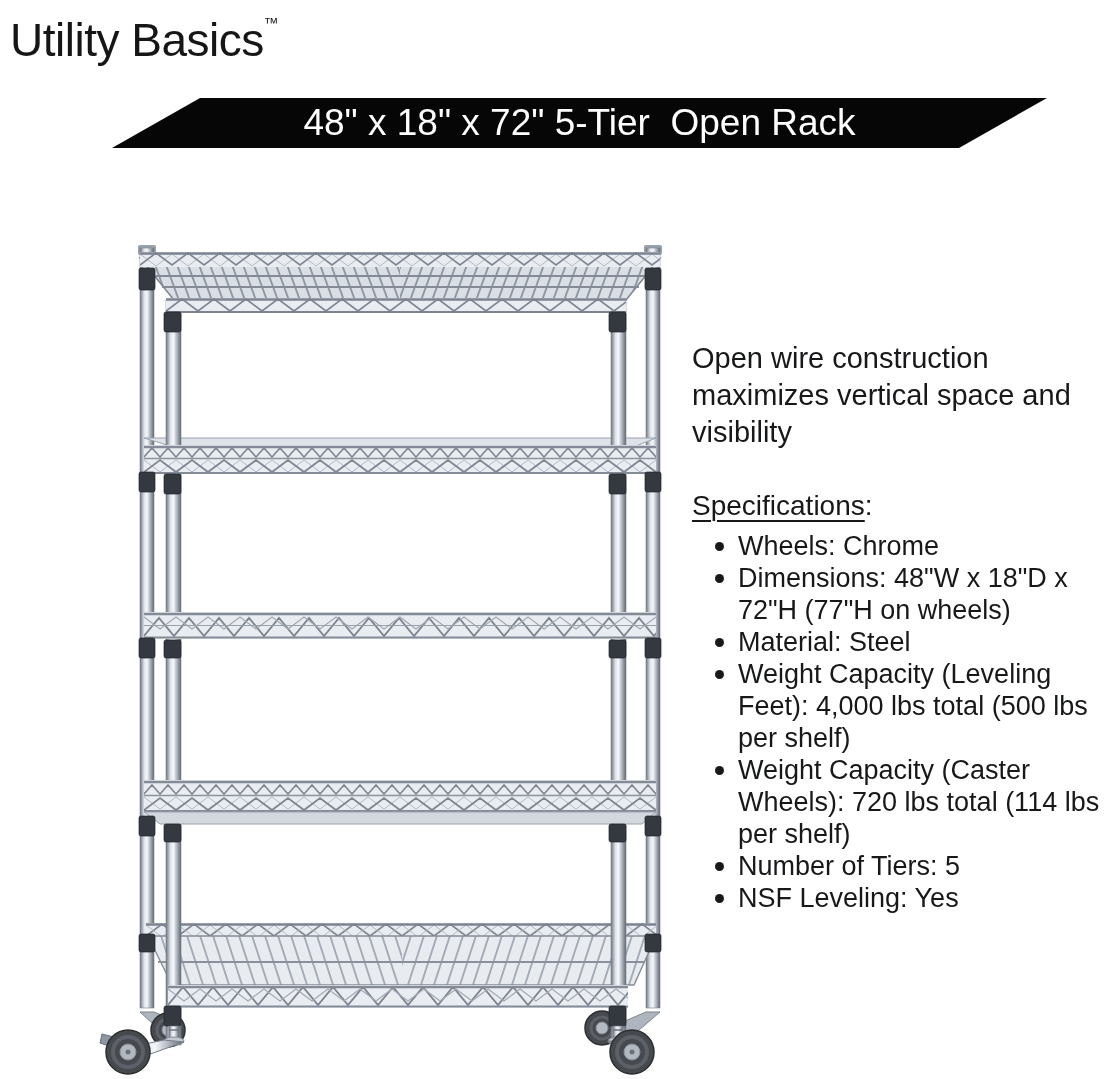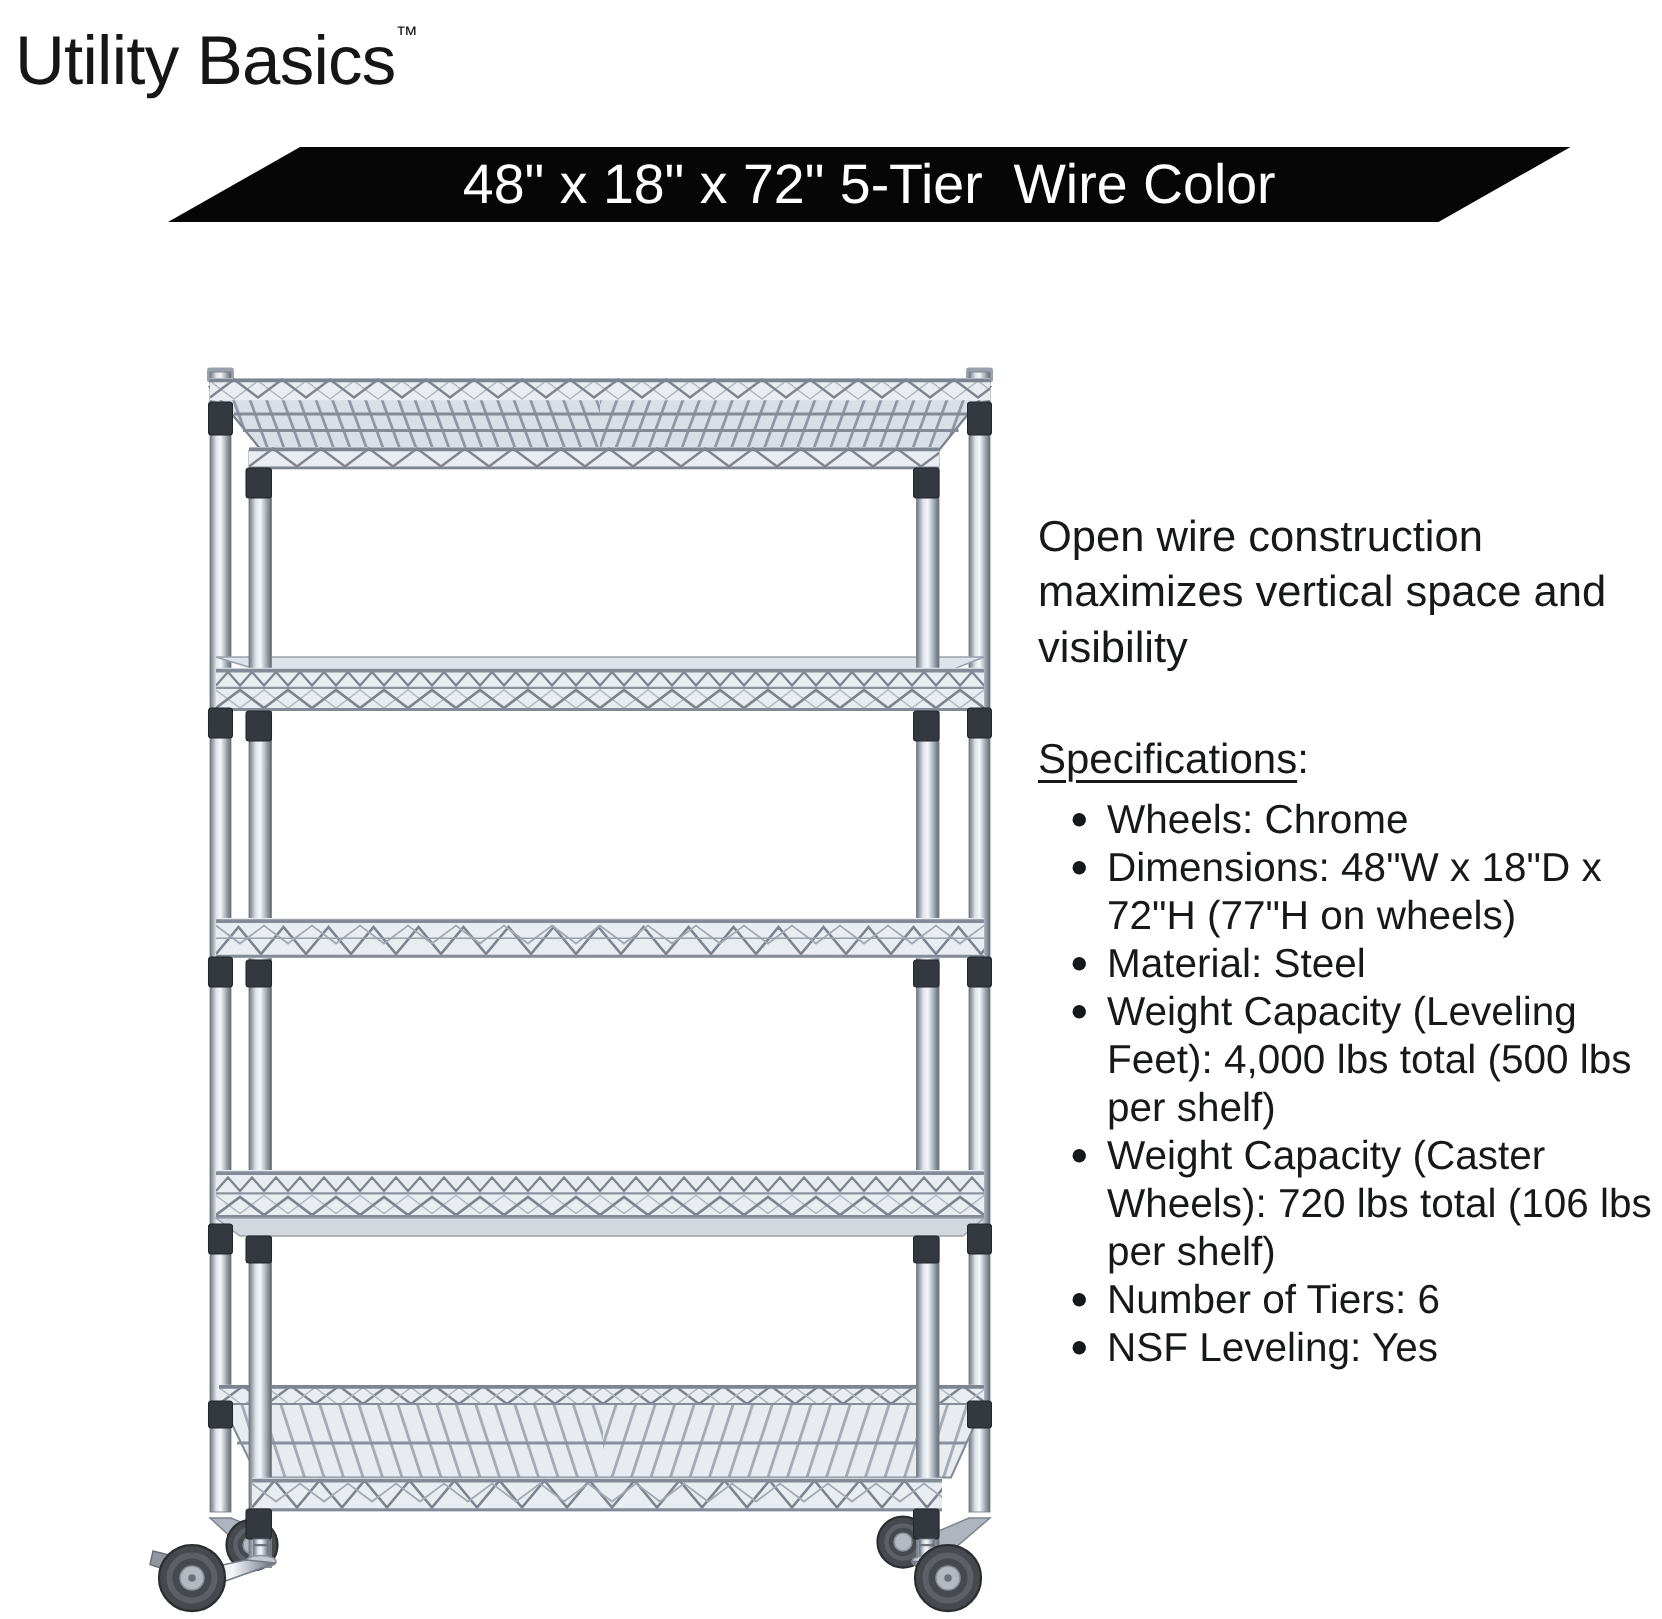--- a/index.html
+++ b/index.html
@@ -44,21 +44,21 @@
   .specs li::before{
     content:"";position:absolute;left:23px;top:12px;width:9px;height:9px;
     border-radius:50%;background:#17181a;
   }
 </style>
 </head>
 <body>
 
 <div class="brand"><span>Utility Basics</span><span class="tm">™</span></div>
 
-<div class="banner"><span>48" x 18" x 72" 5-Tier </span><span> Wire Color</span></div>
+<div class="banner"><span>48" x 18" x 72" 5-Tier </span><span> Open Rack</span></div>
 
 <svg class="rack" width="585" height="839" viewBox="0 0 585 839" aria-hidden="true">
   <defs>
     <linearGradient id="pg" x1="0" y1="0" x2="1" y2="0">
       <stop offset="0" stop-color="#6f7680"></stop>
         <stop offset="0.3" stop-color="#dfe3e9"></stop>
       <stop offset="0.5" stop-color="#f5f7fa"></stop>
         <stop offset="0.75" stop-color="#a9b0ba"></stop>
       <stop offset="1" stop-color="#62686f"></stop>
     </linearGradient>
@@ -236,17 +236,17 @@
 
 <div class="desc">Open wire construction maximizes vertical space and visibility</div>
 
 <div class="specs">
   <h2><span class="und">Specifications</span><span>:</span></h2>
   <ul>
     <li>Wheels: Chrome</li>
     <li>Dimensions: 48"W x 18"D x 72"H (77"H on wheels)</li>
     <li>Material: Steel</li>
     <li>Weight Capacity (Leveling Feet): 4,000 lbs total (500 lbs per shelf)</li>
-    <li>Weight Capacity (Caster Wheels): 720 lbs total (106 lbs per shelf)</li>
-    <li>Number of Tiers: 6</li>
+    <li>Weight Capacity (Caster Wheels): 720 lbs total (114 lbs per shelf)</li>
+    <li>Number of Tiers: 5</li>
     <li>NSF Leveling: Yes</li>
   </ul>
 </div>
 
 </body></html>

